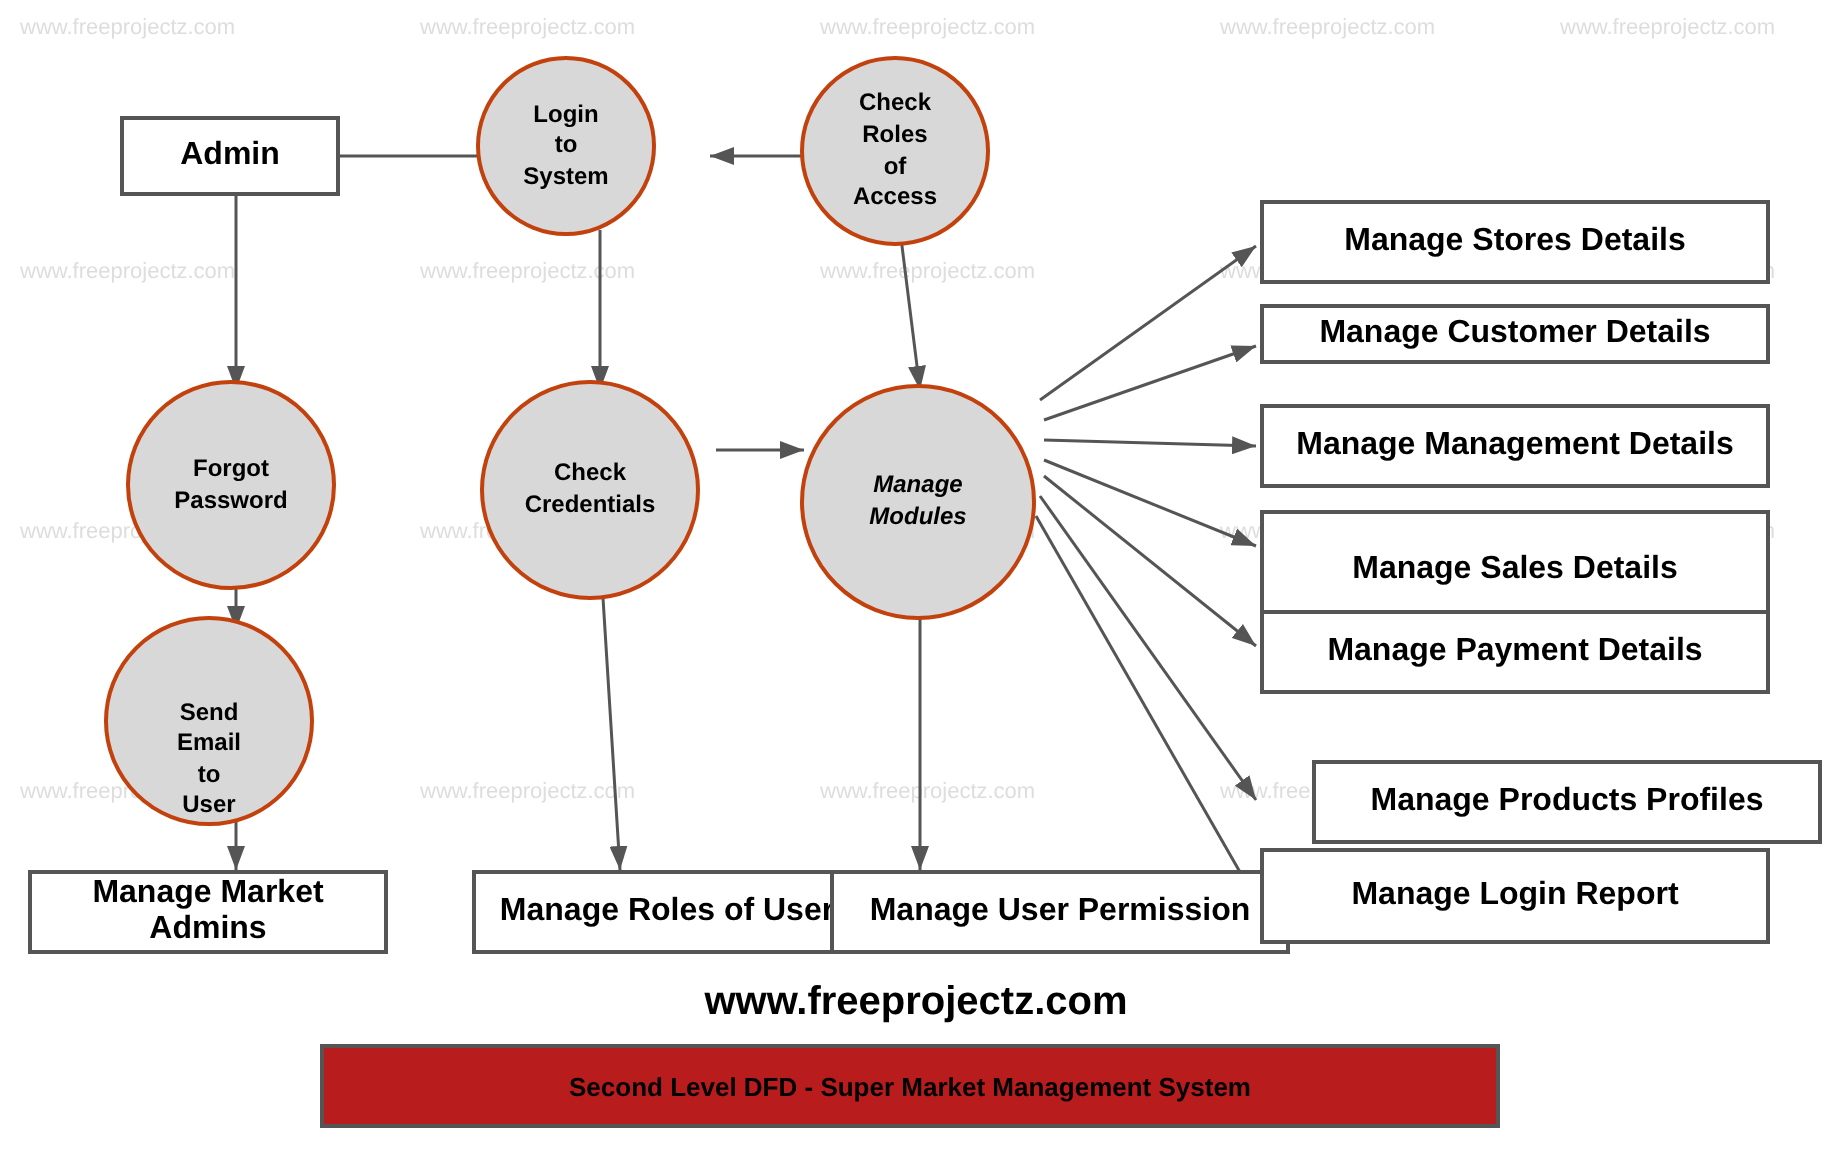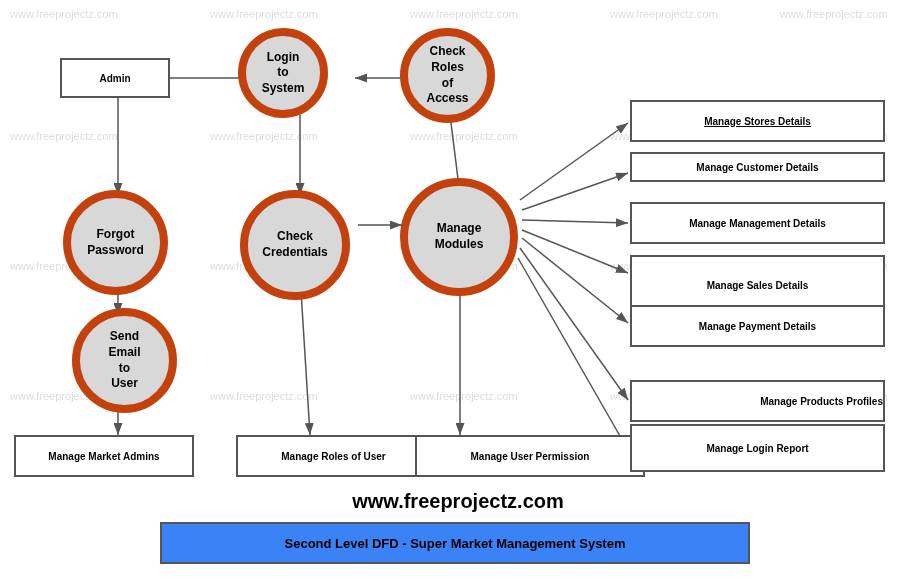--- a/index.html
+++ b/index.html
@@ -32,27 +32,27 @@
       height: 587px;
     }
     .box {
       position: absolute;
       border: 2px solid #555;
       background: #fff;
       display: flex;
       align-items: center;
       justify-content: center;
       text-align: center;
-      font-size: 10px;
+      font-size: 16px;
       font-weight: bold;
       color: #000;
     }
     .circle {
       position: absolute;
-      border: 8px solid #c2410c;
+      border: 2px solid #c2410c;
       background: #d8d8d8;
       border-radius: 50%;
       display: flex;
       align-items: center;
       justify-content: center;
       text-align: center;
       font-size: 12px;
       font-weight: bold;
       color: #000;
       line-height: 1.3;
@@ -60,21 +60,21 @@
     .footer-text {
       position: absolute;
       font-size: 20px;
       font-weight: bold;
       color: #000;
       text-align: center;
     }
     .caption-box {
       position: absolute;
       border: 2px solid #555;
-      background: #3b82f6;
+      background: #b91c1c;
       display: flex;
       align-items: center;
       justify-content: center;
       text-align: center;
       font-size: 13px;
       font-weight: bold;
       color: #000;
     }
   </style>
 </head>
@@ -161,61 +161,61 @@
   </div>
 
   <div class="circle" style="left:63px;top:190px;width:105px;height:105px;">
     <span>Forgot<br>Password</span>
   </div>
 
   <div class="circle" style="left:240px;top:190px;width:110px;height:110px;">
     <span>Check<br>Credentials</span>
   </div>
 
-  <div class="circle" style="left:400px;top:178px;width:118px;height:118px;">
+  <div class="circle" style="left:400px;top:192px;width:118px;height:118px;font-style:italic;">
     <span>Manage<br>Modules</span>
   </div>
 
-  <div class="circle" style="left:72px;top:308px;width:105px;height:105px;">
+  <div class="circle" style="left:52px;top:308px;width:105px;height:105px;align-items:flex-end;">
     <span>Send<br>Email<br>to<br>User</span>
   </div>
 
   <div class="box" style="left:14px;top:435px;width:180px;height:42px;">
     <span>Manage Market Admins</span>
   </div>
 
   <div class="box" style="left:210px;top:435px;width:195px;height:42px;margin-left:26px;">
     <span>Manage Roles of User</span>
   </div>
 
   <div class="box" style="left:415px;top:435px;width:230px;height:42px;">
     <span>Manage User Permission</span>
   </div>
 
-  <div class="box" style="left:630px;top:100px;width:255px;height:42px;text-decoration:underline;">
+  <div class="box" style="left:630px;top:100px;width:255px;height:42px;">
     <span>Manage Stores Details</span>
   </div>
 
   <div class="box" style="left:630px;top:152px;width:255px;height:30px;">
     <span>Manage Customer Details</span>
   </div>
 
   <div class="box" style="left:630px;top:202px;width:255px;height:42px;">
     <span>Manage Management Details</span>
   </div>
 
   <div class="box" style="left:630px;top:255px;width:255px;height:60px;">
     <span>Manage Sales Details</span>
   </div>
 
   <div class="box" style="left:630px;top:305px;width:255px;height:42px;">
     <span>Manage Payment Details</span>
   </div>
 
-  <div class="box" style="left:630px;top:380px;width:255px;height:42px;justify-content:flex-end;">
+  <div class="box" style="left:656px;top:380px;width:255px;height:42px;">
     <span>Manage Products Profiles</span>
   </div>
 
   <div class="box" style="left:630px;top:424px;width:255px;height:48px;">
     <span>Manage Login Report</span>
   </div>
 
   <div class="footer-text" style="left:0;right:0;top:490px;width:916px;">
     <span>www.freeprojectz.com</span>
   </div>

